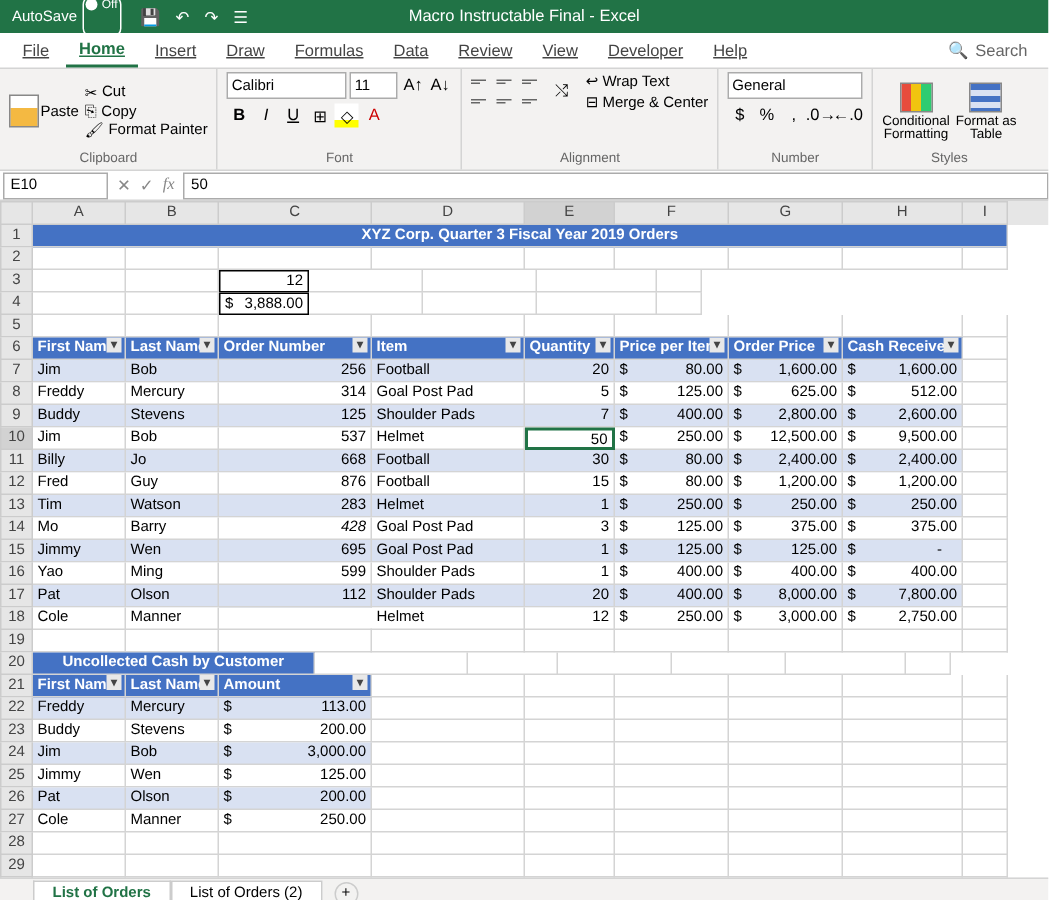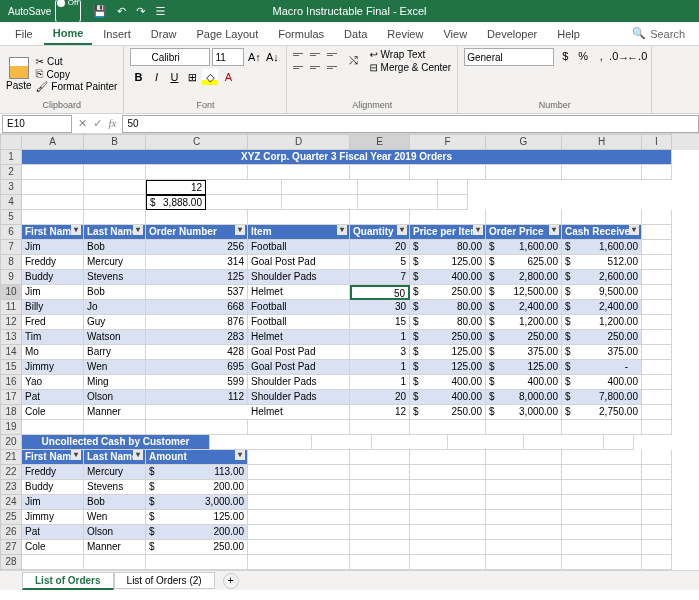--- a/index.html
+++ b/index.html
@@ -6,34 +6,34 @@
 body { background: #fff; width: 699px; height: 600px; overflow: hidden; font-size: 11px; }
 .titlebar { background: #217346; height: 22px; display: flex; align-items: center; padding: 0 8px; color: #fff; }
 .titlebar .autosave { display: flex; align-items: center; gap: 4px; font-size: 10px; }
 .titlebar .toggle { width: 26px; height: 28px; border: 1px solid #fff; border-radius: 6px; position: relative; }
 .titlebar .toggle::after { content: ''; position: absolute; left: 1px; top: 1px; width: 8px; height: 8px; background: #fff; border-radius: 50%; }
 .titlebar .toggle-label { font-size: 8px; position: absolute; right: 2px; top: 0; }
 .titlebar .qat { display: flex; gap: 10px; margin-left: 12px; }
 .titlebar .qat span { font-size: 11px; }
 .titlebar .doc-title { position: absolute; left: 50%; transform: translateX(-50%); font-size: 11px; }
 .ribbon-tabs { background: #fff; height: 24px; display: flex; align-items: center; padding: 0 6px; border-bottom: 1px solid #d4d4d4; gap: 2px; }
-.ribbon-tabs .tab { padding: 4px 9px; font-size: 11px; color: #444; cursor: pointer; }
+.ribbon-tabs .tab { padding: 4px 9px; font-size: 11px; color: #444; cursor: pointer; text-decoration: underline; }
 .ribbon-tabs .tab.active { color: #217346; border-bottom: 2px solid #217346; font-weight: 600; }
 .ribbon-tabs .tab.contextual { color: #217346; }
 .ribbon-tabs .search { margin-left: auto; display: flex; align-items: center; gap: 4px; color: #666; padding: 0 8px; }
 .ribbon { background: #f3f2f1; height: 68px; display: flex; border-bottom: 1px solid #d4d4d4; }
 .ribbon-group { border-right: 1px solid #d4d4d4; padding: 2px 6px; display: flex; flex-direction: column; justify-content: space-between; }
 .ribbon-group-label { font-size: 9px; color: #666; text-align: center; padding-bottom: 1px; }
 .ribbon-group-content { display: flex; gap: 4px; flex: 1; align-items: center; }
-.paste-btn { display: flex; flex-direction: column; align-items: center; font-size: 10px; gap: 1px; }
+.paste-btn { display: flex; flex-direction: row; align-items: center; font-size: 10px; gap: 1px; }
 .paste-icon { width: 20px; height: 22px; background: linear-gradient(#fff 40%, #f4b942 40%); border: 1px solid #888; }
 .clip-opts { display: flex; flex-direction: column; gap: 1px; font-size: 10px; }
 .clip-opts div { display: flex; align-items: center; gap: 3px; }
 .font-row { display: flex; gap: 2px; align-items: center; }
-.font-select { width: 80px; height: 18px; font-size: 10px; border: 1px solid #ababab; background: #fff; padding: 0 20px; }
+.font-select { width: 80px; height: 18px; font-size: 10px; border: 1px solid #ababab; background: #fff; padding: 0 2px; }
 .size-select { width: 32px; height: 18px; font-size: 10px; border: 1px solid #ababab; background: #fff; padding: 0 2px; }
 .btn-sm { width: 16px; height: 16px; display: inline-flex; align-items: center; justify-content: center; font-size: 11px; cursor: pointer; }
 .align-grid { display: grid; grid-template-columns: repeat(3, 16px); gap: 1px; }
 .align-grid span { width: 16px; height: 12px; display: flex; flex-direction: column; justify-content: center; gap: 1px; }
 .align-grid span i { height: 1px; background: #666; }
 .num-select { width: 90px; height: 18px; font-size: 10px; border: 1px solid #ababab; background: #fff; padding: 0 2px; }
 .big-btn { display: flex; flex-direction: column; align-items: center; font-size: 9px; gap: 1px; text-align: center; line-height: 1; }
 .big-icon { width: 22px; height: 20px; border: 1px solid #888; background: #fff; }
 .namebox-row { height: 20px; display: flex; align-items: center; border-bottom: 1px solid #d4d4d4; background: #fff; }
 .namebox { width: 70px; height: 18px; border: 1px solid #ababab; font-size: 10px; padding: 0 4px; margin-left: 2px; }
@@ -81,21 +81,20 @@
     <span>☰</span>
   </div>
   <div class="doc-title">Macro Instructable Final  -  Excel</div>
 </div>
 
 <div class="ribbon-tabs">
   <div class="tab">File</div>
   <div class="tab active">Home</div>
   <div class="tab">Insert</div>
   <div class="tab">Draw</div>
-  <div class="tab">Page Layout</div>
   <div class="tab">Formulas</div>
   <div class="tab">Data</div>
   <div class="tab">Review</div>
   <div class="tab">View</div>
   <div class="tab">Developer</div>
   <div class="tab">Help</div>
   <div class="search">
     <span>🔍</span>
     <span>Search</span>
   </div>
@@ -176,31 +175,46 @@
         <span class="btn-sm">⤭</span>
         <div style="display:flex;flex-direction:column;gap:2px;font-size:10px;margin-left:6px">
           <div>↩ <span>Wrap Text</span></div>
           <div>⊟ <span>Merge &amp; Center</span></div>
         </div>
       </div>
     </div>
     <div class="ribbon-group-label">Alignment</div>
   </div>
   <div class="ribbon-group">
-    <div class="ribbon-group-content" style="flex-direction:row;align-items:flex-start;gap:3px">
+    <div class="ribbon-group-content" style="flex-direction:column;align-items:flex-start;gap:3px">
       <input class="num-select" value="General" style="">
       <div class="font-row">
         <span class="btn-sm">$</span>
         <span class="btn-sm">%</span>
         <span class="btn-sm">,</span>
         <span class="btn-sm">.0→</span>
         <span class="btn-sm">←.0</span>
       </div>
     </div>
     <div class="ribbon-group-label">Number</div>
+  </div>
+  <div class="ribbon-group" style="border-right:none">
+    <div class="ribbon-group-content">
+      <div class="big-btn">
+        <div class="big-icon" style="background:linear-gradient(90deg,#e74c3c 33%,#f1c40f 33%,#f1c40f 66%,#2ecc71 66%)"></div>
+        <span style="white-space:pre">Conditional
+Formatting</span>
+      </div>
+      <div class="big-btn">
+        <div class="big-icon" style="background:repeating-linear-gradient(#4472c4 0 4px,#d9e1f2 4px 8px)"></div>
+        <span style="white-space:pre">Format as
+Table</span>
+      </div>
+    </div>
+    <div class="ribbon-group-label">Styles</div>
   </div>
 </div>
 
 <div class="namebox-row">
   <input class="namebox" value="E10" style="">
   <div class="fx-btns">
     <span>✕</span>
     <span>✓</span>
     <span class="fx-label">fx</span>
   </div>
@@ -364,21 +378,21 @@
         <div class="cell band1 num" style="width: 60px;">1</div>
         <div class="cell band1 num" style="width: 76px;"><span style="float:left">$</span>250.00</div>
         <div class="cell band1 num" style="width: 76px;"><span style="float:left">$</span>250.00</div>
         <div class="cell band1 num" style="width: 80px;"><span style="float:left">$</span>250.00</div>
         <div class="cell " style="width: 30px;"></div>
       </div>
       <div class="row">
         <div class="row-h">14</div>
         <div class="cell band0" style="width: 62px;">Mo</div>
         <div class="cell band0" style="width: 62px;">Barry</div>
-        <div class="cell band0 num" style="width: 102px;">428</div>
+        <div class="cell band0 num" style="width: 102px; font-style: italic;">428</div>
         <div class="cell band0" style="width: 102px;">Goal Post Pad</div>
         <div class="cell band0 num" style="width: 60px;">3</div>
         <div class="cell band0 num" style="width: 76px;"><span style="float:left">$</span>125.00</div>
         <div class="cell band0 num" style="width: 76px;"><span style="float:left">$</span>375.00</div>
         <div class="cell band0 num" style="width: 80px;"><span style="float:left">$</span>375.00</div>
         <div class="cell " style="width: 30px;"></div>
       </div>
       <div class="row">
         <div class="row-h">15</div>
         <div class="cell band1" style="width: 62px;">Jimmy</div>
@@ -538,20 +552,32 @@
         <div class="cell " style="width: 62px;"></div>
         <div class="cell " style="width: 62px;"></div>
         <div class="cell " style="width: 102px;"></div>
         <div class="cell " style="width: 102px;"></div>
         <div class="cell " style="width: 60px;"></div>
         <div class="cell " style="width: 76px;"></div>
         <div class="cell " style="width: 76px;"></div>
         <div class="cell " style="width: 80px;"></div>
         <div class="cell " style="width: 30px;"></div>
       </div>
+      <div class="row">
+        <div class="row-h">29</div>
+        <div class="cell " style="width: 62px;"></div>
+        <div class="cell " style="width: 62px;"></div>
+        <div class="cell " style="width: 102px;"></div>
+        <div class="cell " style="width: 102px;"></div>
+        <div class="cell " style="width: 60px;"></div>
+        <div class="cell " style="width: 76px;"></div>
+        <div class="cell " style="width: 76px;"></div>
+        <div class="cell " style="width: 80px;"></div>
+        <div class="cell " style="width: 30px;"></div>
+      </div>
     </div>
 </div>
 
 <div class="sheet-tabs">
   <div class="sheet-tab active">List of Orders</div>
   <div class="sheet-tab">List of Orders (2)</div>
   <div class="add-sheet">+</div>
 </div>
 
 </body></html>

